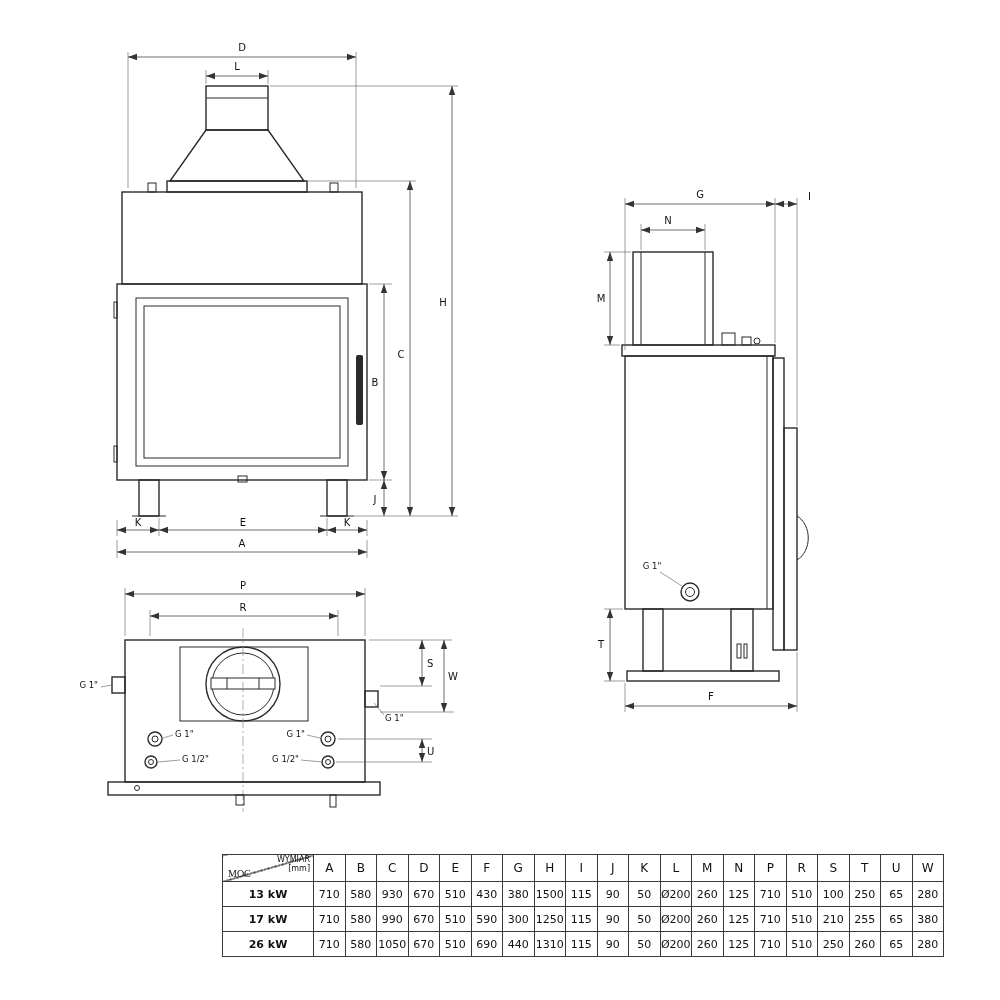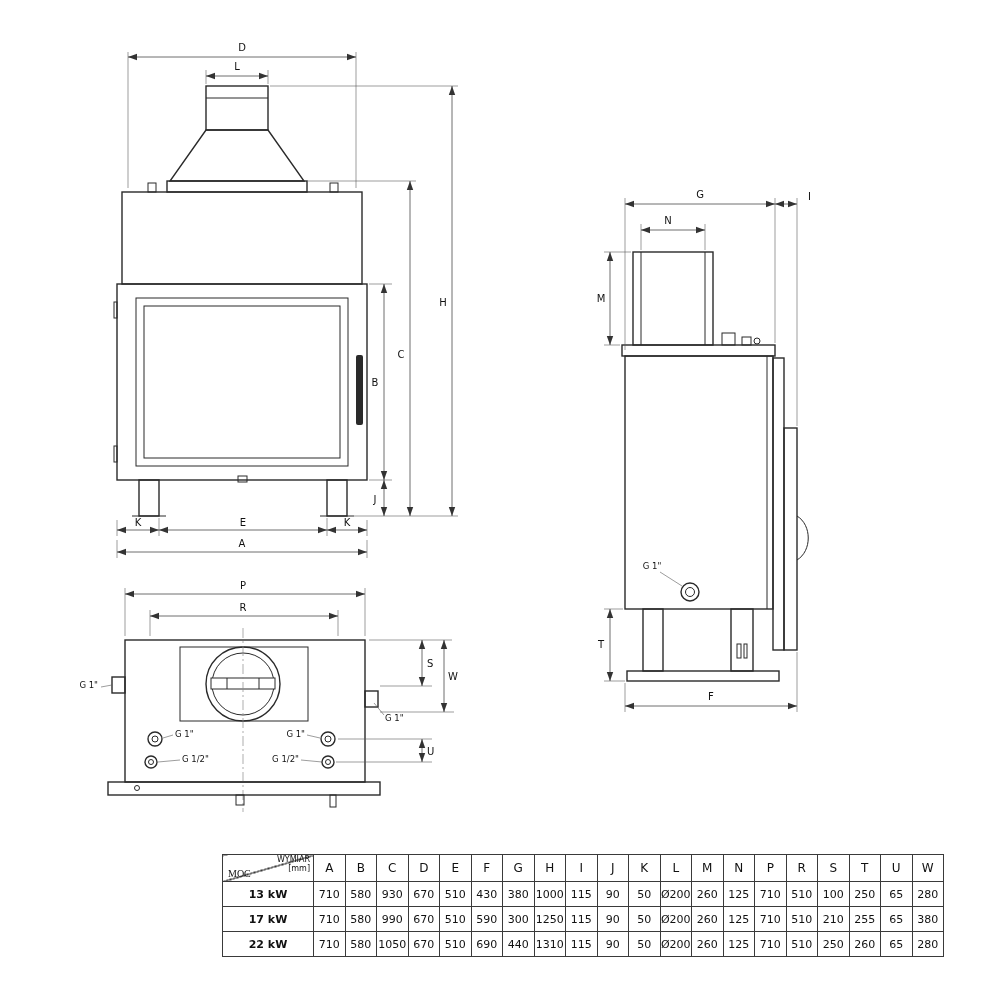--- a/index.html
+++ b/index.html
@@ -256,21 +256,21 @@
   <tbody id="table-body">
       <tr>
         <td class="power-cell">13 kW</td>
         <td>710</td>
         <td>580</td>
         <td>930</td>
         <td>670</td>
         <td>510</td>
         <td>430</td>
         <td>380</td>
-        <td>1000</td>
+        <td>1500</td>
         <td>115</td>
         <td>90</td>
         <td>50</td>
         <td>Ø200</td>
         <td>260</td>
         <td>125</td>
         <td>710</td>
         <td>510</td>
         <td>100</td>
         <td>250</td>
@@ -294,21 +294,21 @@
         <td>260</td>
         <td>125</td>
         <td>710</td>
         <td>510</td>
         <td>210</td>
         <td>255</td>
         <td>65</td>
         <td>380</td>
       </tr>
       <tr>
-        <td class="power-cell">22 kW</td>
+        <td class="power-cell">26 kW</td>
         <td>710</td>
         <td>580</td>
         <td>1050</td>
         <td>670</td>
         <td>510</td>
         <td>690</td>
         <td>440</td>
         <td>1310</td>
         <td>115</td>
         <td>90</td>

